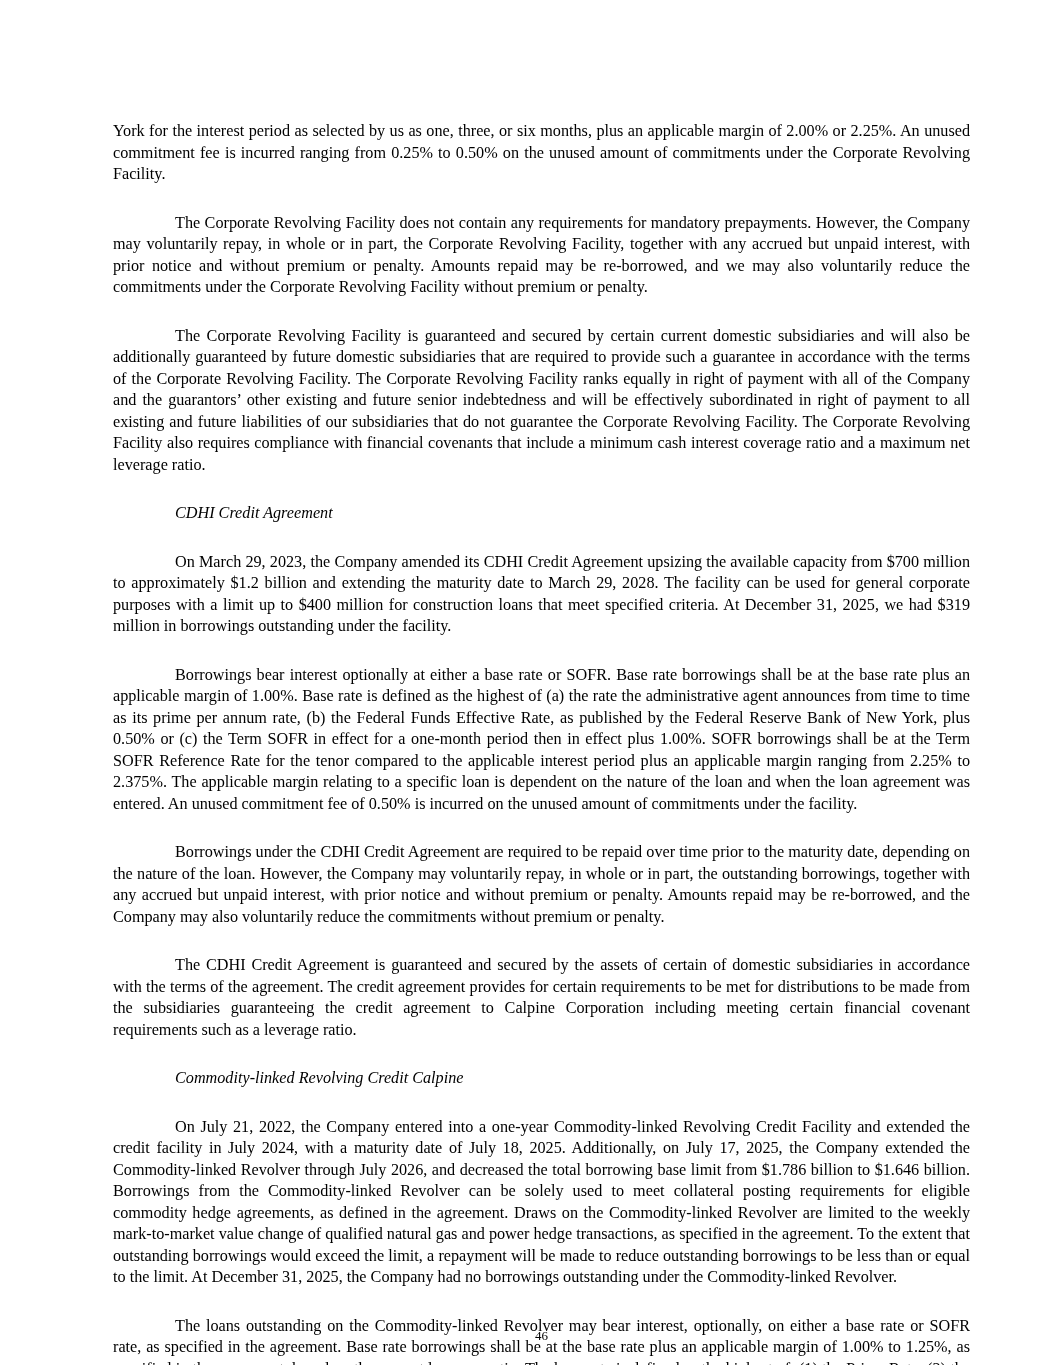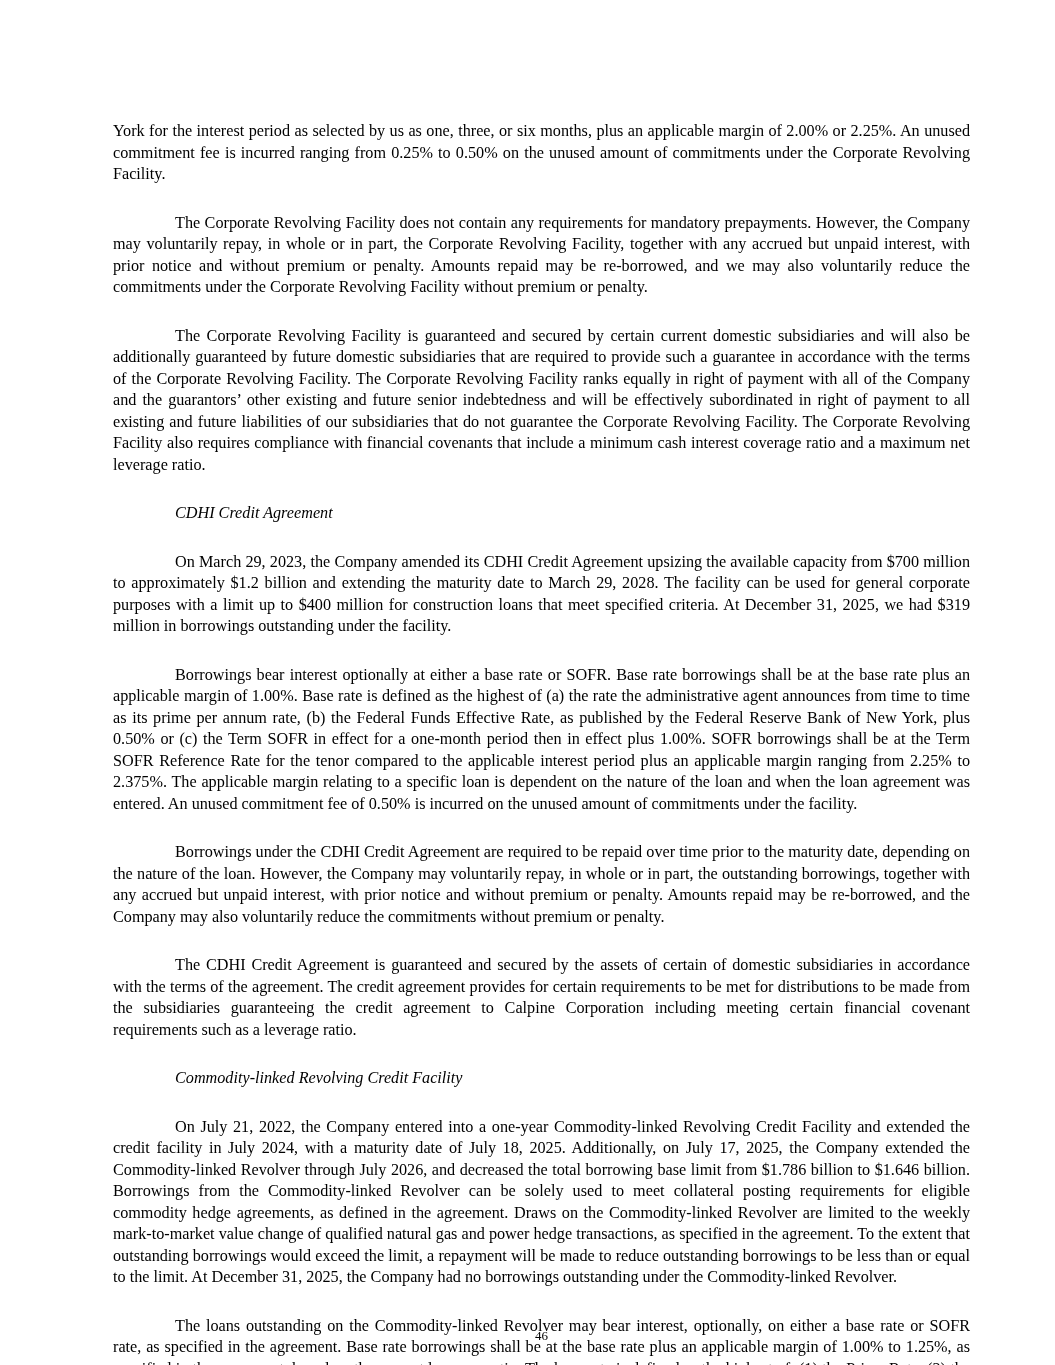--- a/index.html
+++ b/index.html
@@ -62,21 +62,21 @@
     <p class="heading">CDHI Credit Agreement</p>
 
     <p class="para indent">On March 29, 2023, the Company amended its CDHI Credit Agreement upsizing the available capacity from $700 million to approximately $1.2 billion and extending the maturity date to March 29, 2028. The facility can be used for general corporate purposes with a limit up to $400 million for construction loans that meet specified criteria. At December 31, 2025, we had $319 million in borrowings outstanding under the facility.</p>
 
     <p class="para indent">Borrowings bear interest optionally at either a base rate or SOFR. Base rate borrowings shall be at the base rate plus an applicable margin of 1.00%. Base rate is defined as the highest of (a) the rate the administrative agent announces from time to time as its prime per annum rate, (b) the Federal Funds Effective Rate, as published by the Federal Reserve Bank of New York, plus 0.50% or (c) the Term SOFR in effect for a one-month period then in effect plus 1.00%. SOFR borrowings shall be at the Term SOFR Reference Rate for the tenor compared to the applicable interest period plus an applicable margin ranging from 2.25% to 2.375%. The applicable margin relating to a specific loan is dependent on the nature of the loan and when the loan agreement was entered. An unused commitment fee of 0.50% is incurred on the unused amount of commitments under the facility.</p>
 
     <p class="para indent">Borrowings under the CDHI Credit Agreement are required to be repaid over time prior to the maturity date, depending on the nature of the loan. However, the Company may voluntarily repay, in whole or in part, the outstanding borrowings, together with any accrued but unpaid interest, with prior notice and without premium or penalty. Amounts repaid may be re-borrowed, and the Company may also voluntarily reduce the commitments without premium or penalty.</p>
 
     <p class="para indent">The CDHI Credit Agreement is guaranteed and secured by the assets of certain of domestic subsidiaries in accordance with the terms of the agreement. The credit agreement provides for certain requirements to be met for distributions to be made from the subsidiaries guaranteeing the credit agreement to Calpine Corporation including meeting certain financial covenant requirements such as a leverage ratio.</p>
 
-    <p class="heading">Commodity-linked Revolving Credit Facility</p>
+    <p class="heading">Commodity-linked Revolving Credit Calpine</p>
 
     <p class="para indent">On July 21, 2022, the Company entered into a one-year Commodity-linked Revolving Credit Facility and extended the credit facility in July 2024, with a maturity date of July 18, 2025. Additionally, on July 17, 2025, the Company extended the Commodity-linked Revolver through July 2026, and decreased the total borrowing base limit from $1.786 billion to $1.646 billion. Borrowings from the Commodity-linked Revolver can be solely used to meet collateral posting requirements for eligible commodity hedge agreements, as defined in the agreement. Draws on the Commodity-linked Revolver are limited to the weekly mark-to-market value change of qualified natural gas and power hedge transactions, as specified in the agreement. To the extent that outstanding borrowings would exceed the limit, a repayment will be made to reduce outstanding borrowings to be less than or equal to the limit. At December 31, 2025, the Company had no borrowings outstanding under the Commodity-linked Revolver.</p>
 
     <p class="para indent">The loans outstanding on the Commodity-linked Revolver may bear interest, optionally, on either a base rate or SOFR rate, as specified in the agreement. Base rate borrowings shall be at the base rate plus an applicable margin of 1.00% to 1.25%, as specified in the agreement, based on the current leverage ratio. The base rate is defined as the highest of: (1) the Prime Rate, (2) the Federal Funds Rate, as published by the Federal Reserve Bank of New York, plus 0.50%, or (3) the Term SOFR for a one-month tenor plus 1.00%. SOFR borrowings shall be the applicable SOFR rate for the interest period as selected by the</p>
 
   </div>
 
   <div class="page-number">46</div>
 </div>
 

